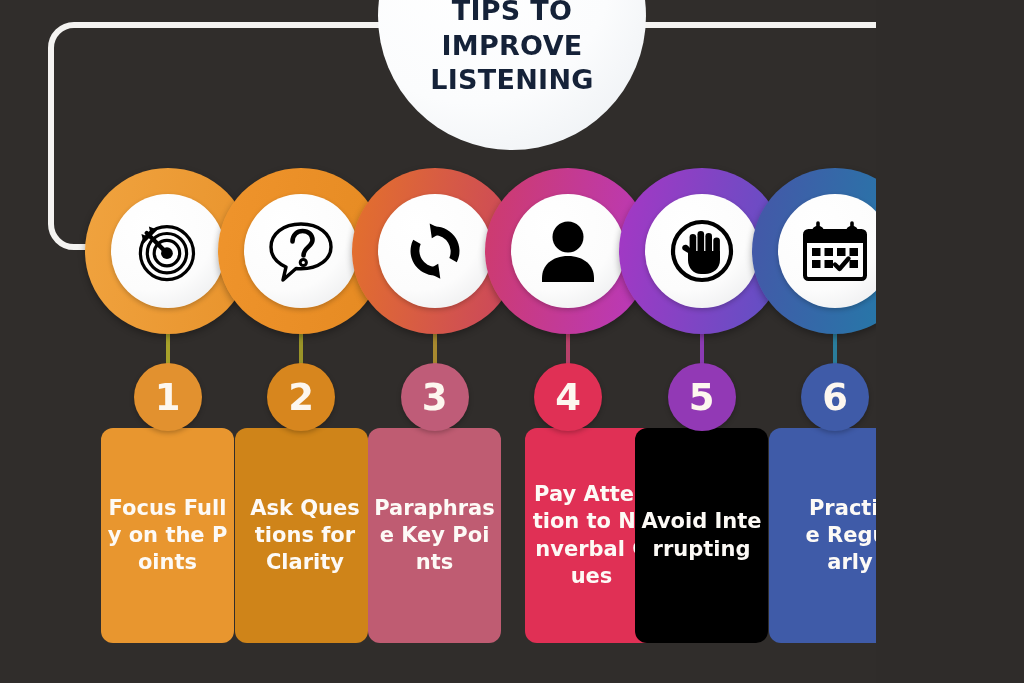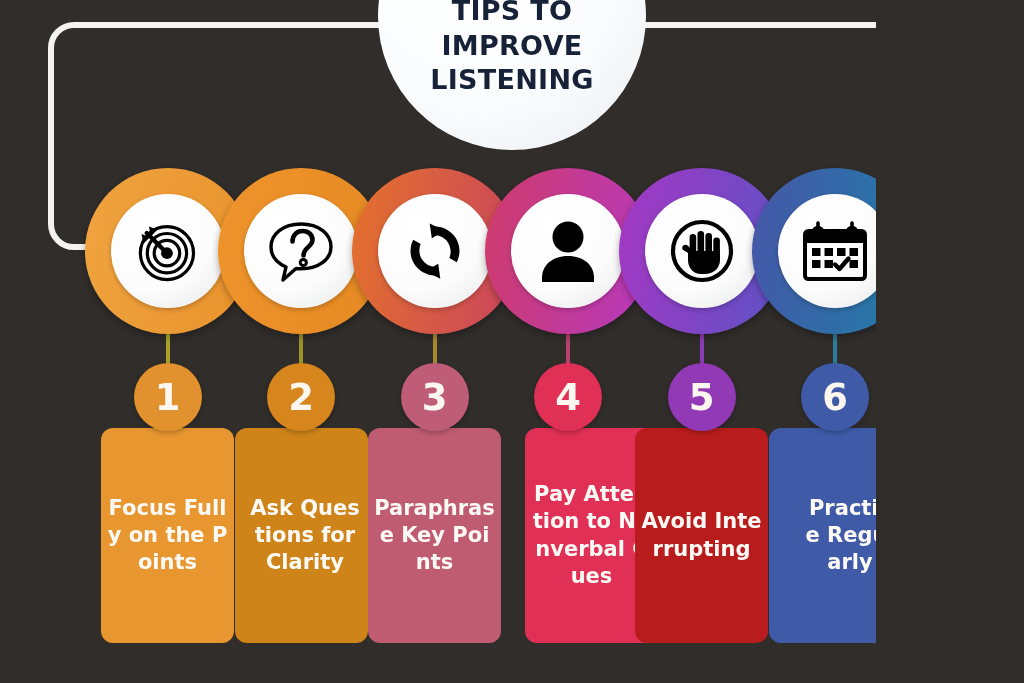--- a/index.html
+++ b/index.html
@@ -266,21 +266,21 @@
       </div>
       <div class="label-box" style="left: 234.5px; background: rgb(207, 132, 25); padding-left: 14px;">
         <span>Ask Questions for Clarity</span>
       </div>
       <div class="label-box" style="left: 368px; background: rgb(191, 92, 114); align-items: center;">
         <span>Paraphrase Key Points</span>
       </div>
       <div class="label-box" style="left: 525px; background: rgb(224, 48, 85);">
         <span>Pay Attention to Nonverbal Cues</span>
       </div>
-      <div class="label-box" style="left: 635px; background: #b91c1c;">
+      <div class="label-box" style="left: 635px; background: #000000;">
         <span>Avoid Interrupting</span>
       </div>
       <div class="label-box" style="left: 768.5px; background: rgb(63, 91, 168); padding-left: 36px;">
         <span>Practice Regularly</span>
       </div>
     </div>
 
 </div>
 
 </body></html>

